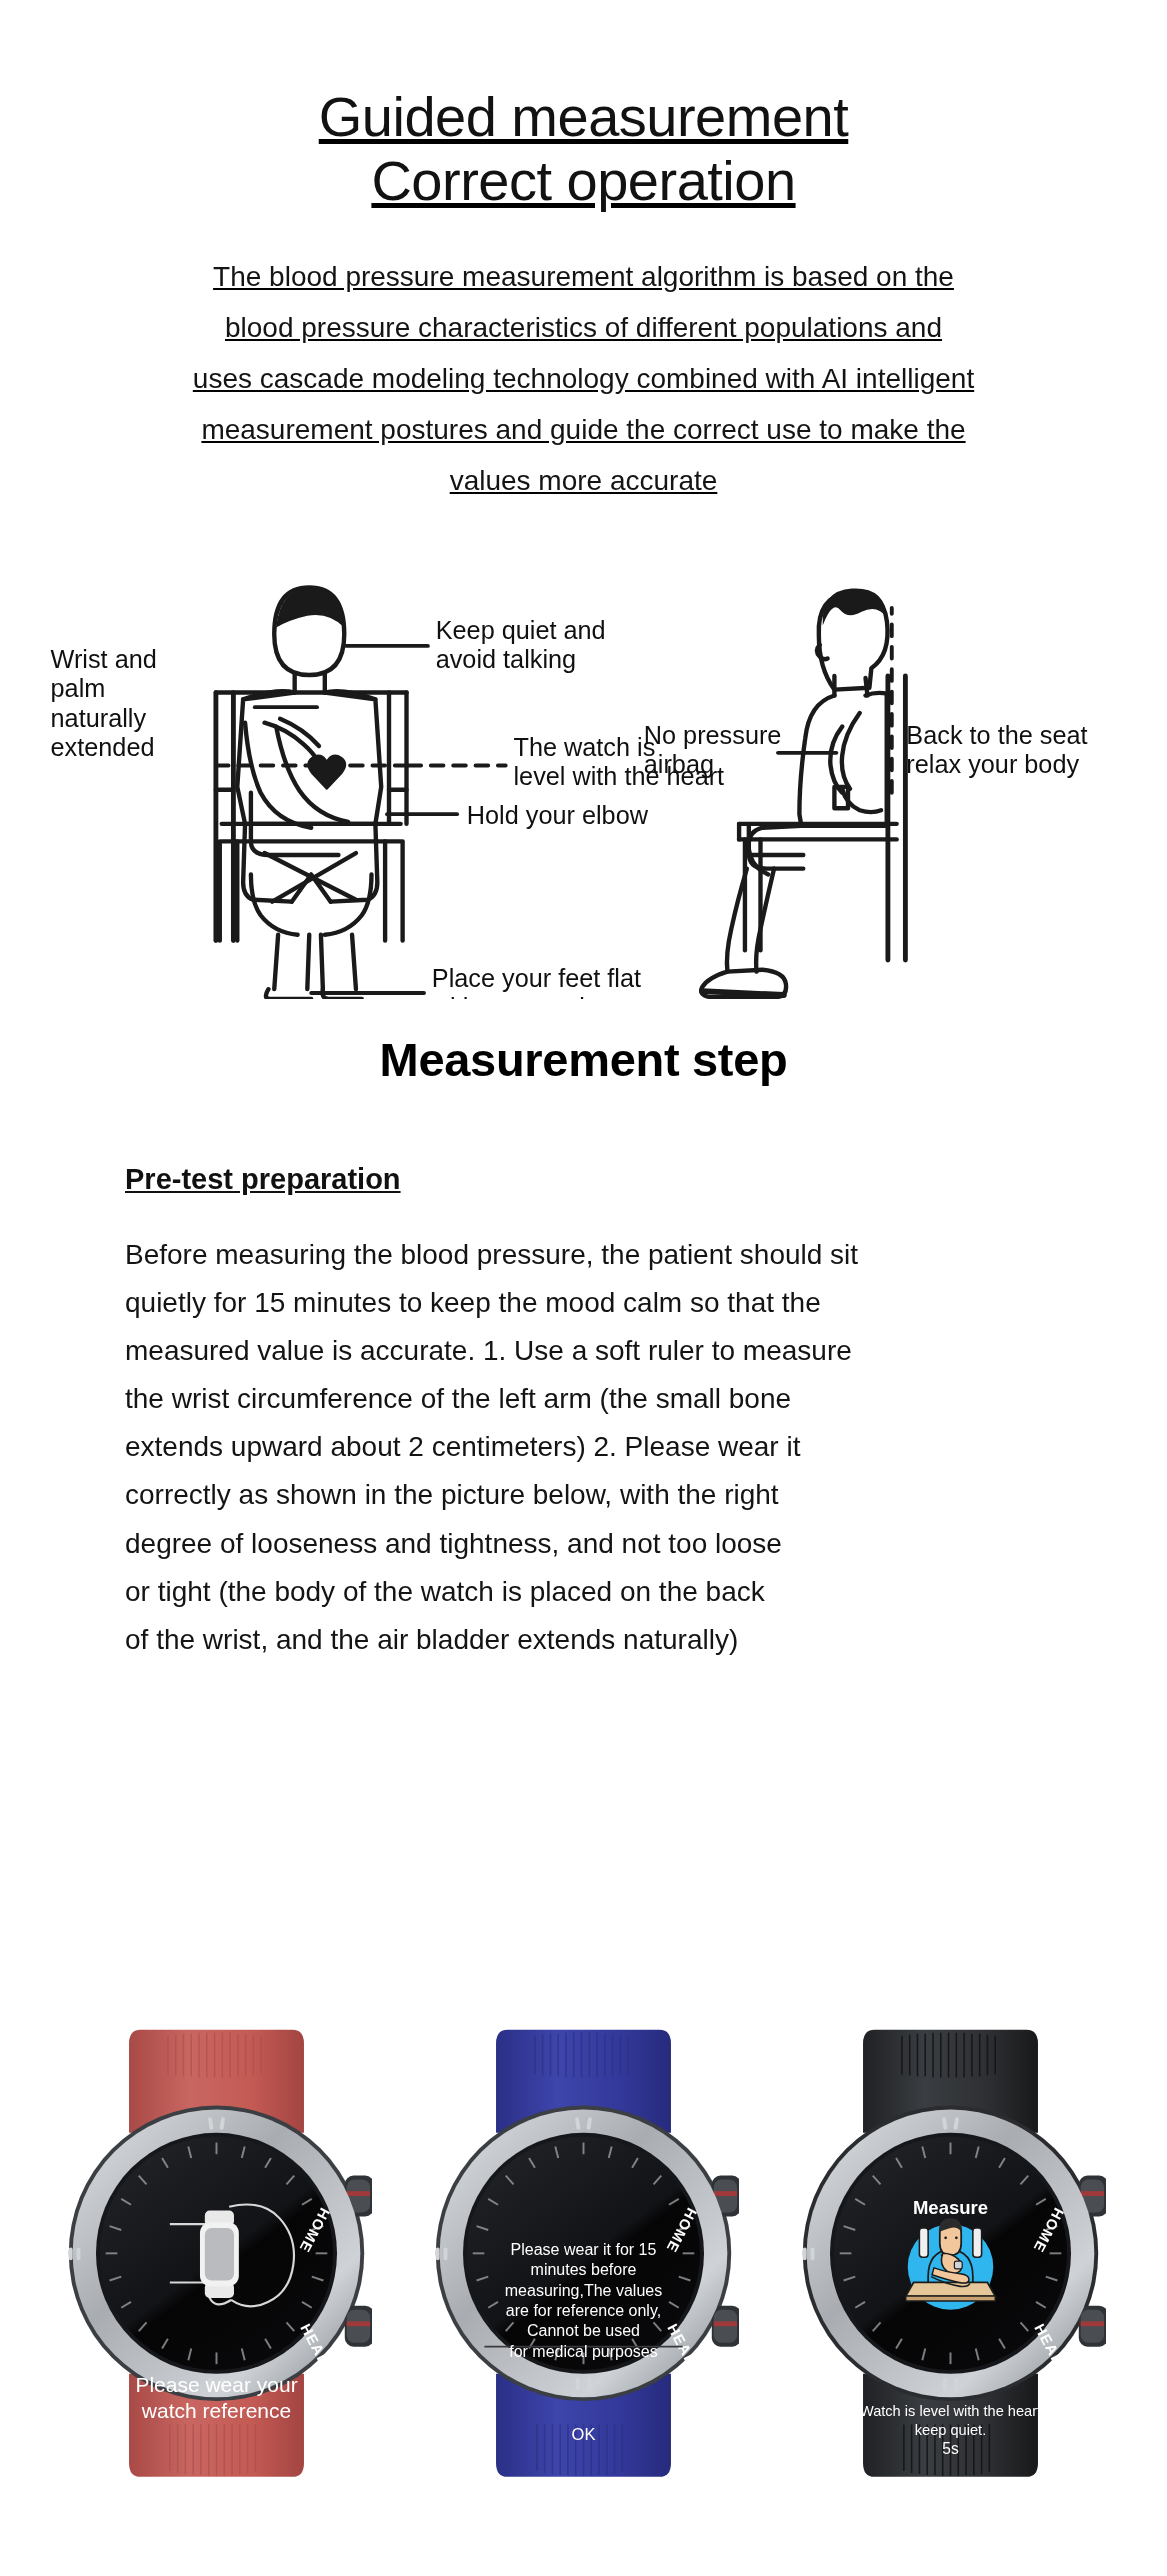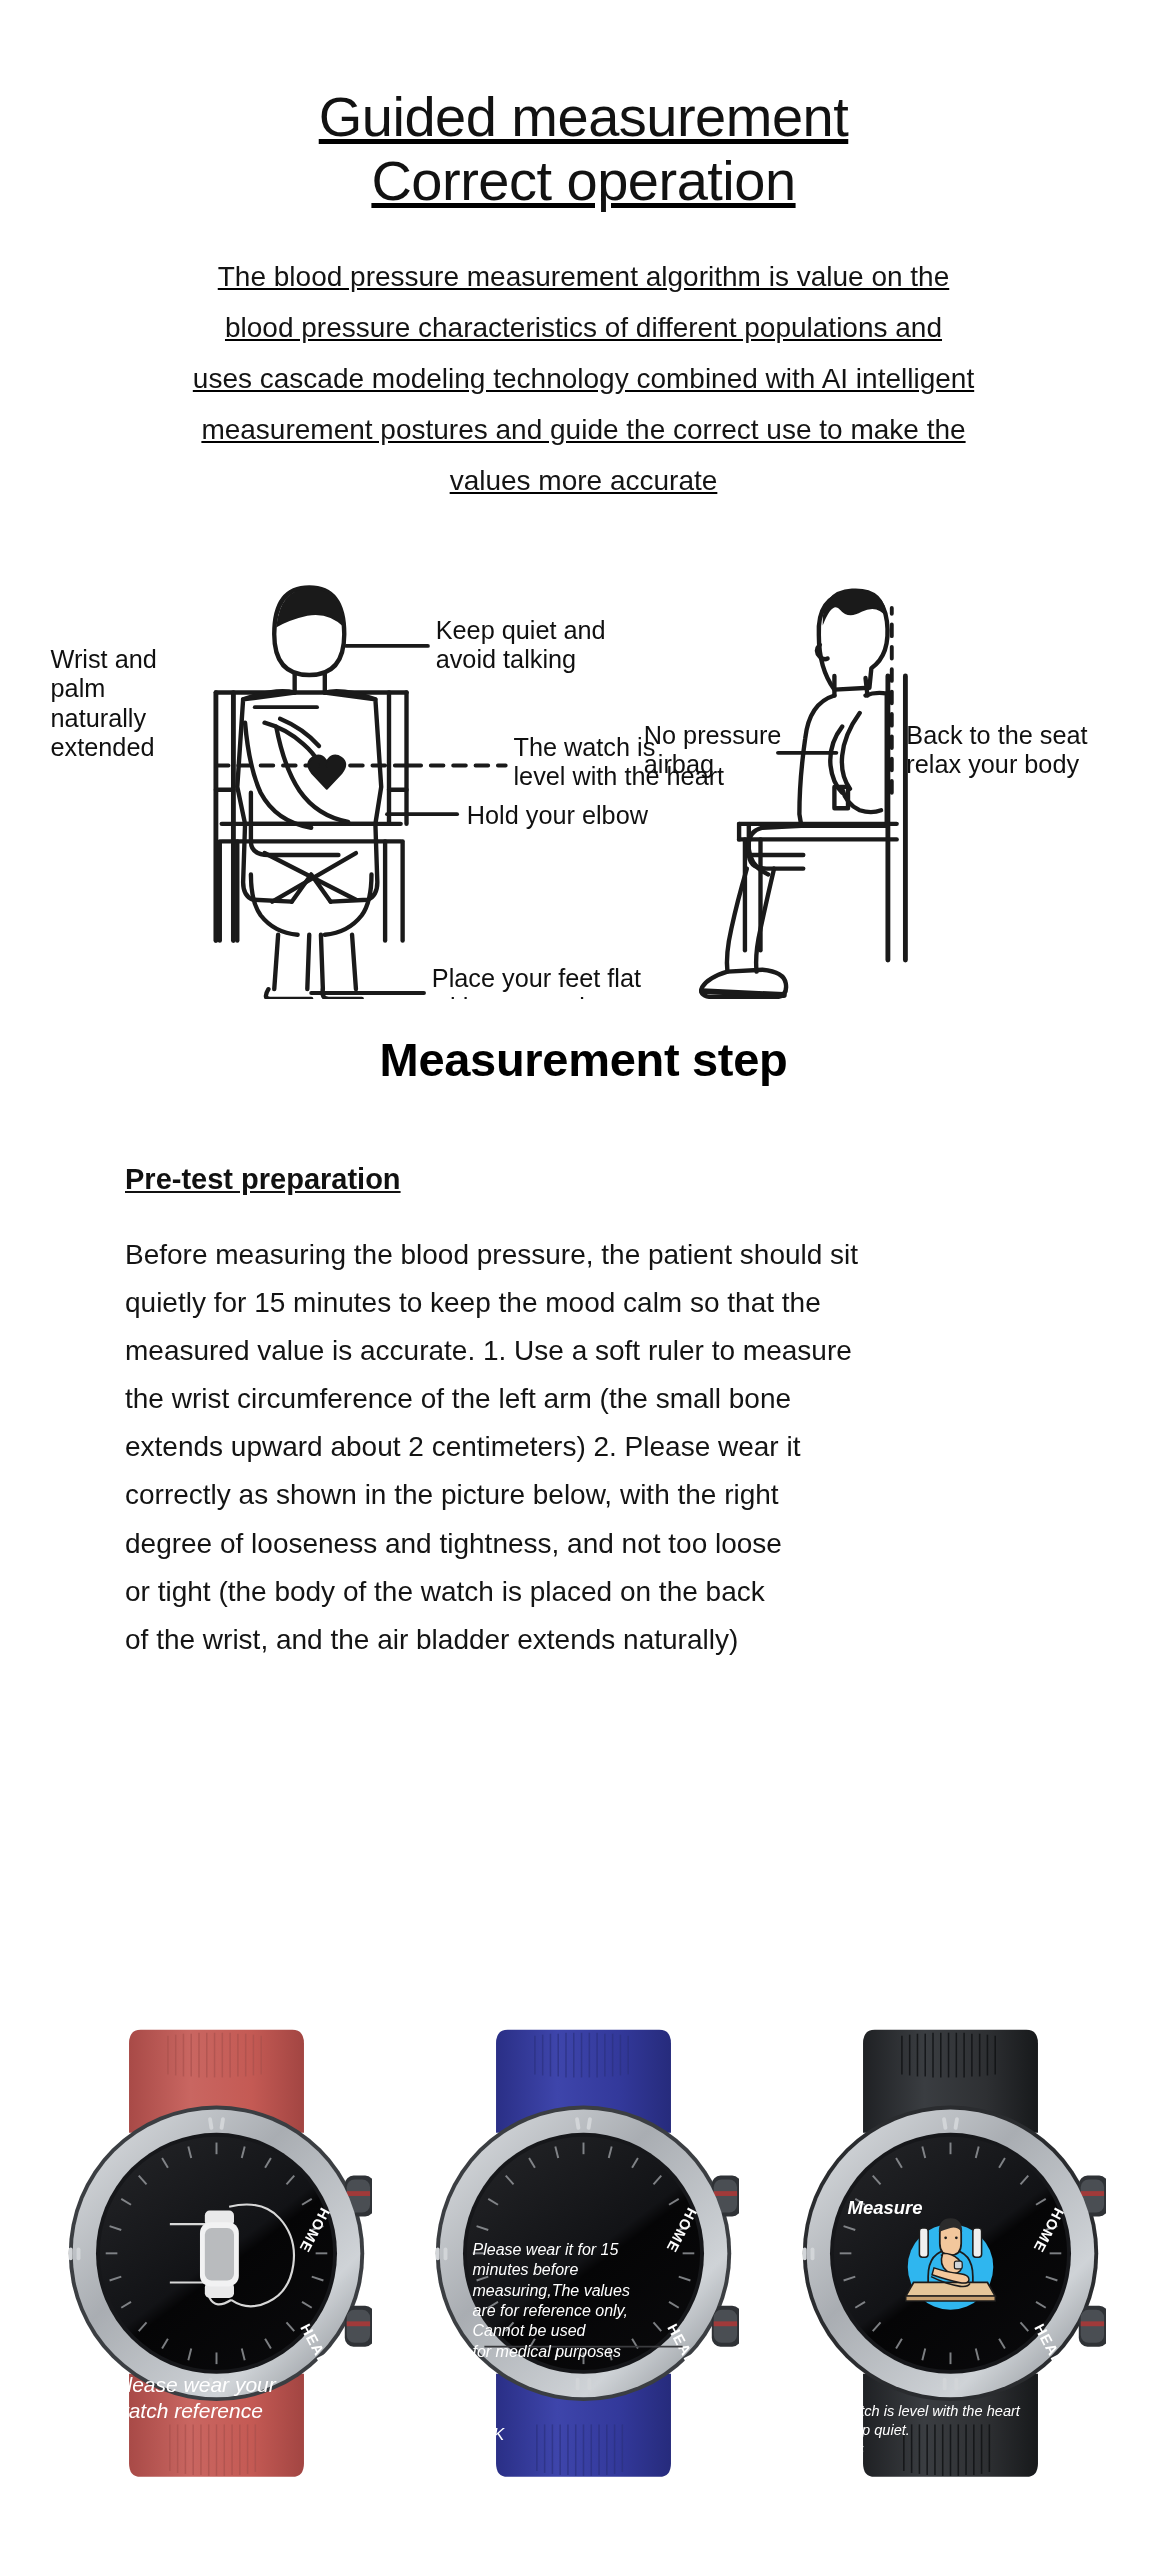--- a/index.html
+++ b/index.html
@@ -81,43 +81,42 @@
     gap:56px;
   }
   .watch { position:relative; width:311px; height:525px; }
   .watch-svg { display:block; width:311px; height:525px; }
 
   .screen-text {
     position:absolute;
     left:50%;
     transform:translateX(-50%);
     width:206px;
-    text-align:left;
+    text-align:center;
     color:#fff;
     pointer-events:none;
     font-family:"Liberation Sans", sans-serif;
-    font-style:italic;
   }
   .st-1 { top:387px; font-size:21px; line-height:1.22; }
   .st-2 { top:255px; font-size:16px; line-height:1.27; width:222px; }
   .st-ok { top:440px; font-size:16.5px; }
   .st-measure-title { top:212px; font-size:18.5px; font-weight:700; }
   .st-3 { top:417px; font-size:14.6px; line-height:1.3; width:224px; }
   .st-5s { top:455px; font-size:15.6px; }
 </style>
 </head>
 <body>
 
 <div class="hero">
   <h1 class="hero-title">
     <span class="ln">Guided measurement</span>
     <span class="ln">Correct operation</span>
   </h1>
   <div class="hero-desc">
-    <div>The blood pressure measurement algorithm is value on the</div>
+    <div>The blood pressure measurement algorithm is based on the</div>
     <div>blood pressure characteristics of different populations and</div>
     <div>uses cascade modeling technology combined with AI intelligent</div>
     <div>measurement postures and guide the correct use to make the</div>
     <div>values more accurate</div>
   </div>
 </div>
 
 <div class="posture-wrap">
 <svg class="posture-svg" viewBox="0 0 1200 480" xmlns="http://www.w3.org/2000/svg">
   <g fill="none" stroke="#1a1a1a" stroke-width="4.5" stroke-linecap="round" stroke-linejoin="round">

